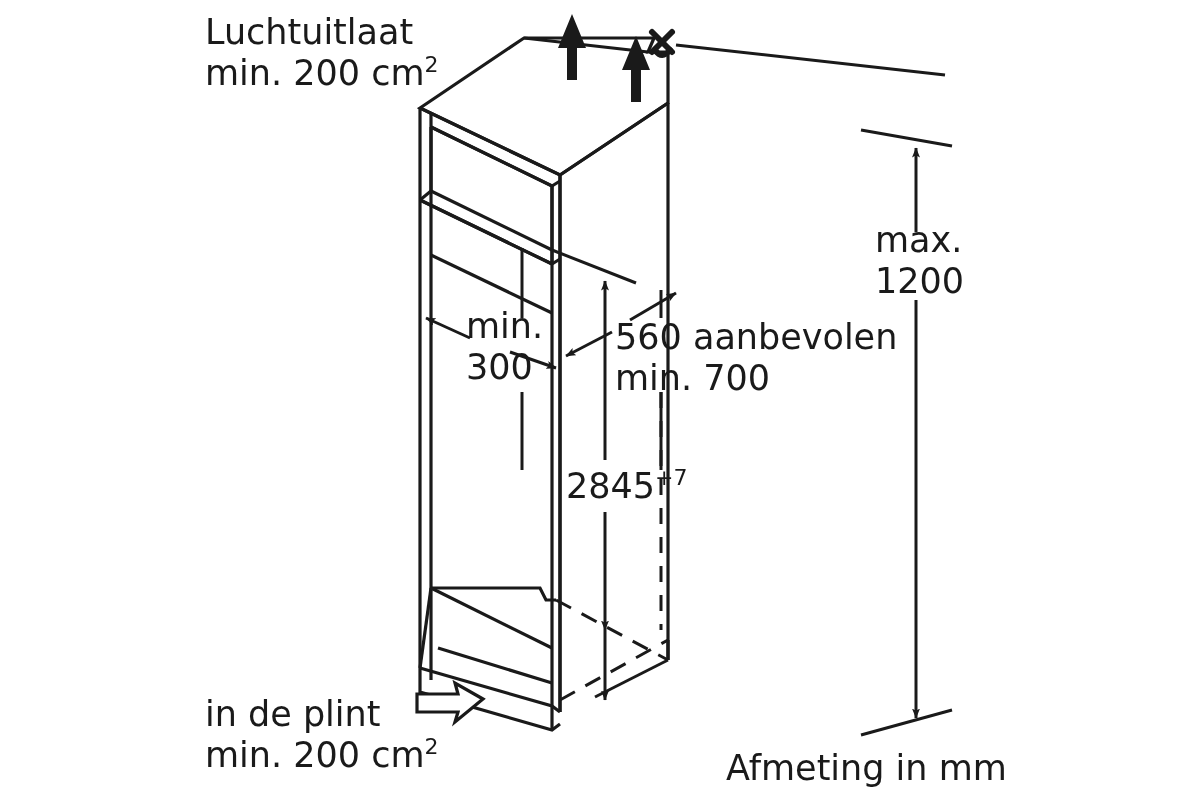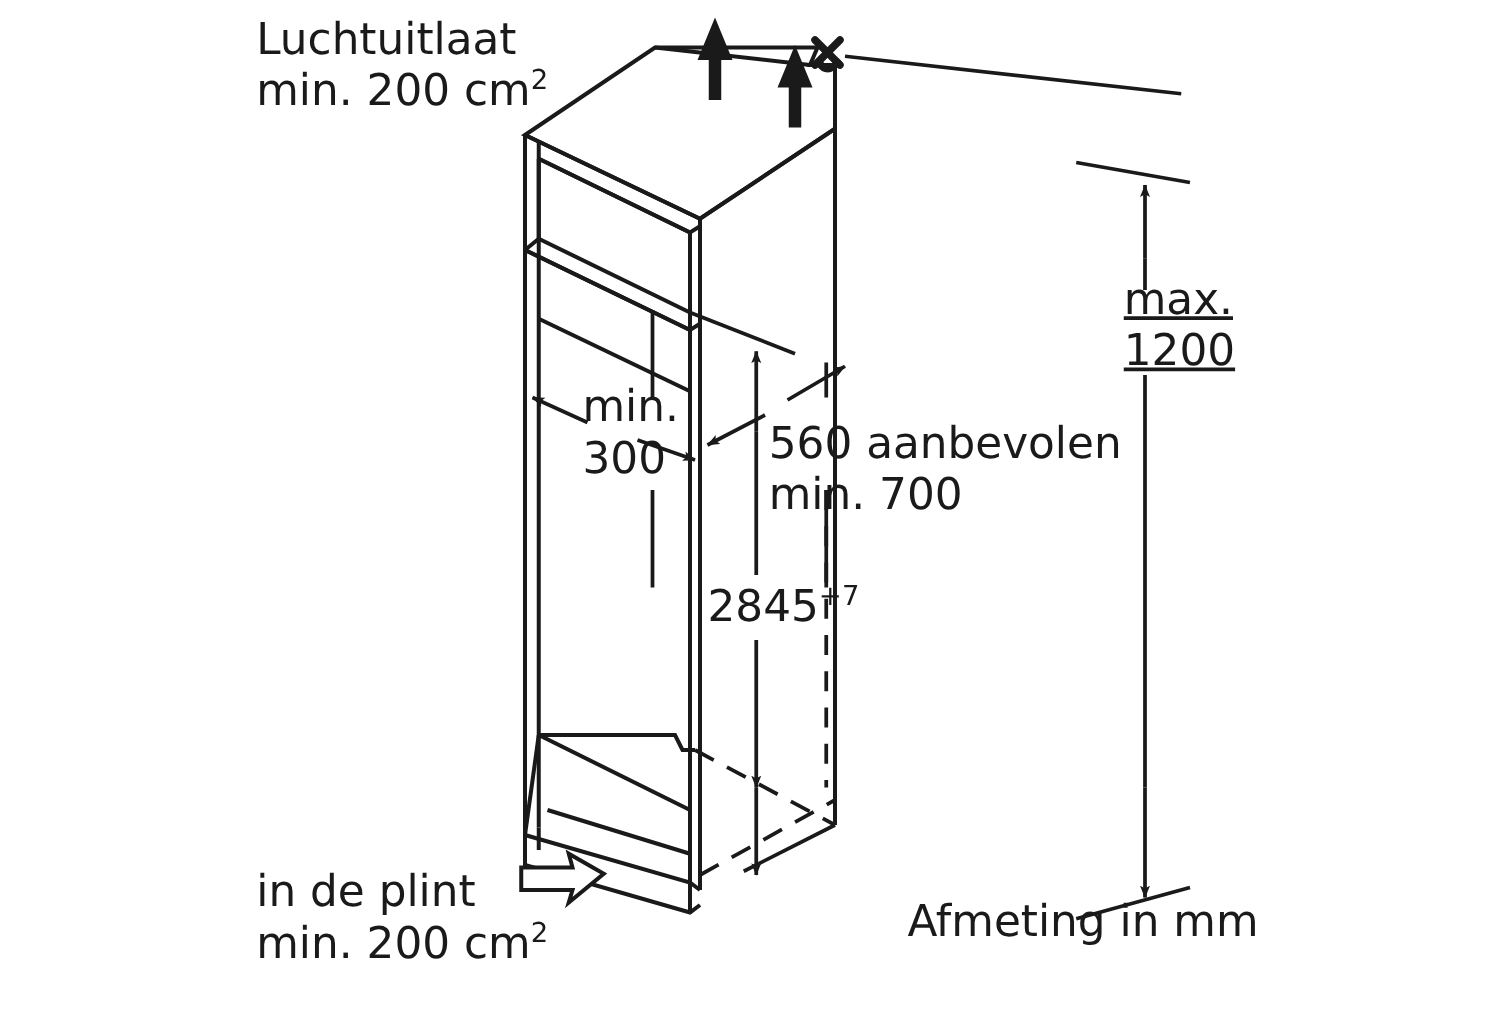--- a/index.html
+++ b/index.html
@@ -41,24 +41,24 @@
     line-height: 0;
   }
   .lbl .sq {
     font-size: 22px;
     vertical-align: super;
     line-height: 0;
   }
   #label-air-outlet   { left: 205px; top: 12px; }
   #label-plinth-vent  { left: 205px; top: 653px; }
   #label-width        { left: 466px; top: 306px; }
-  #label-depth        { left: 615px; top: 335px; }
+  #label-depth        { left: 615px; top: 317px; }
   #label-height       { left: 566px; top: 466px; }
-  #label-max-height   { left: 899px; top: 220px; text-decoration: underline; }
-  #label-units        { left: 726px; top: 718px; }
+  #label-max-height   { left: 875px; top: 220px; }
+  #label-units        { left: 726px; top: 748px; }
 </style>
 </head>
 <body>
 
 <div id="diagram-root">
 
   <svg class="drawing" viewBox="0 0 1200 808">
     <defs>
       <marker id="arrowFilled" markerWidth="11" markerHeight="11" refX="9.5" refY="4" orient="auto" markerUnits="userSpaceOnUse">
         <path d="M0,0 L10,4 L0,8 L2.2,4 Z" fill="#1a1a1a"></path>

